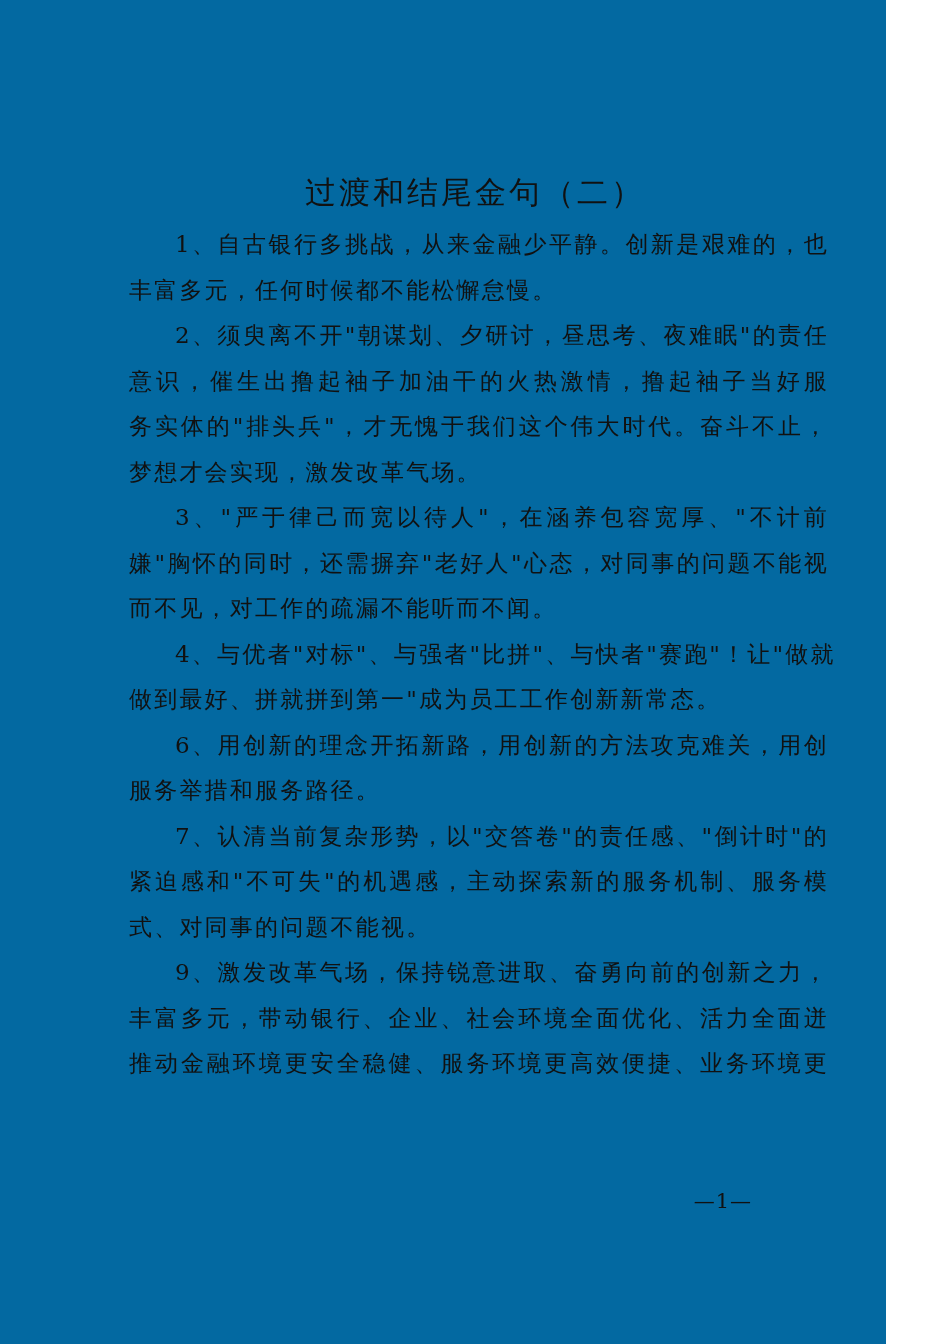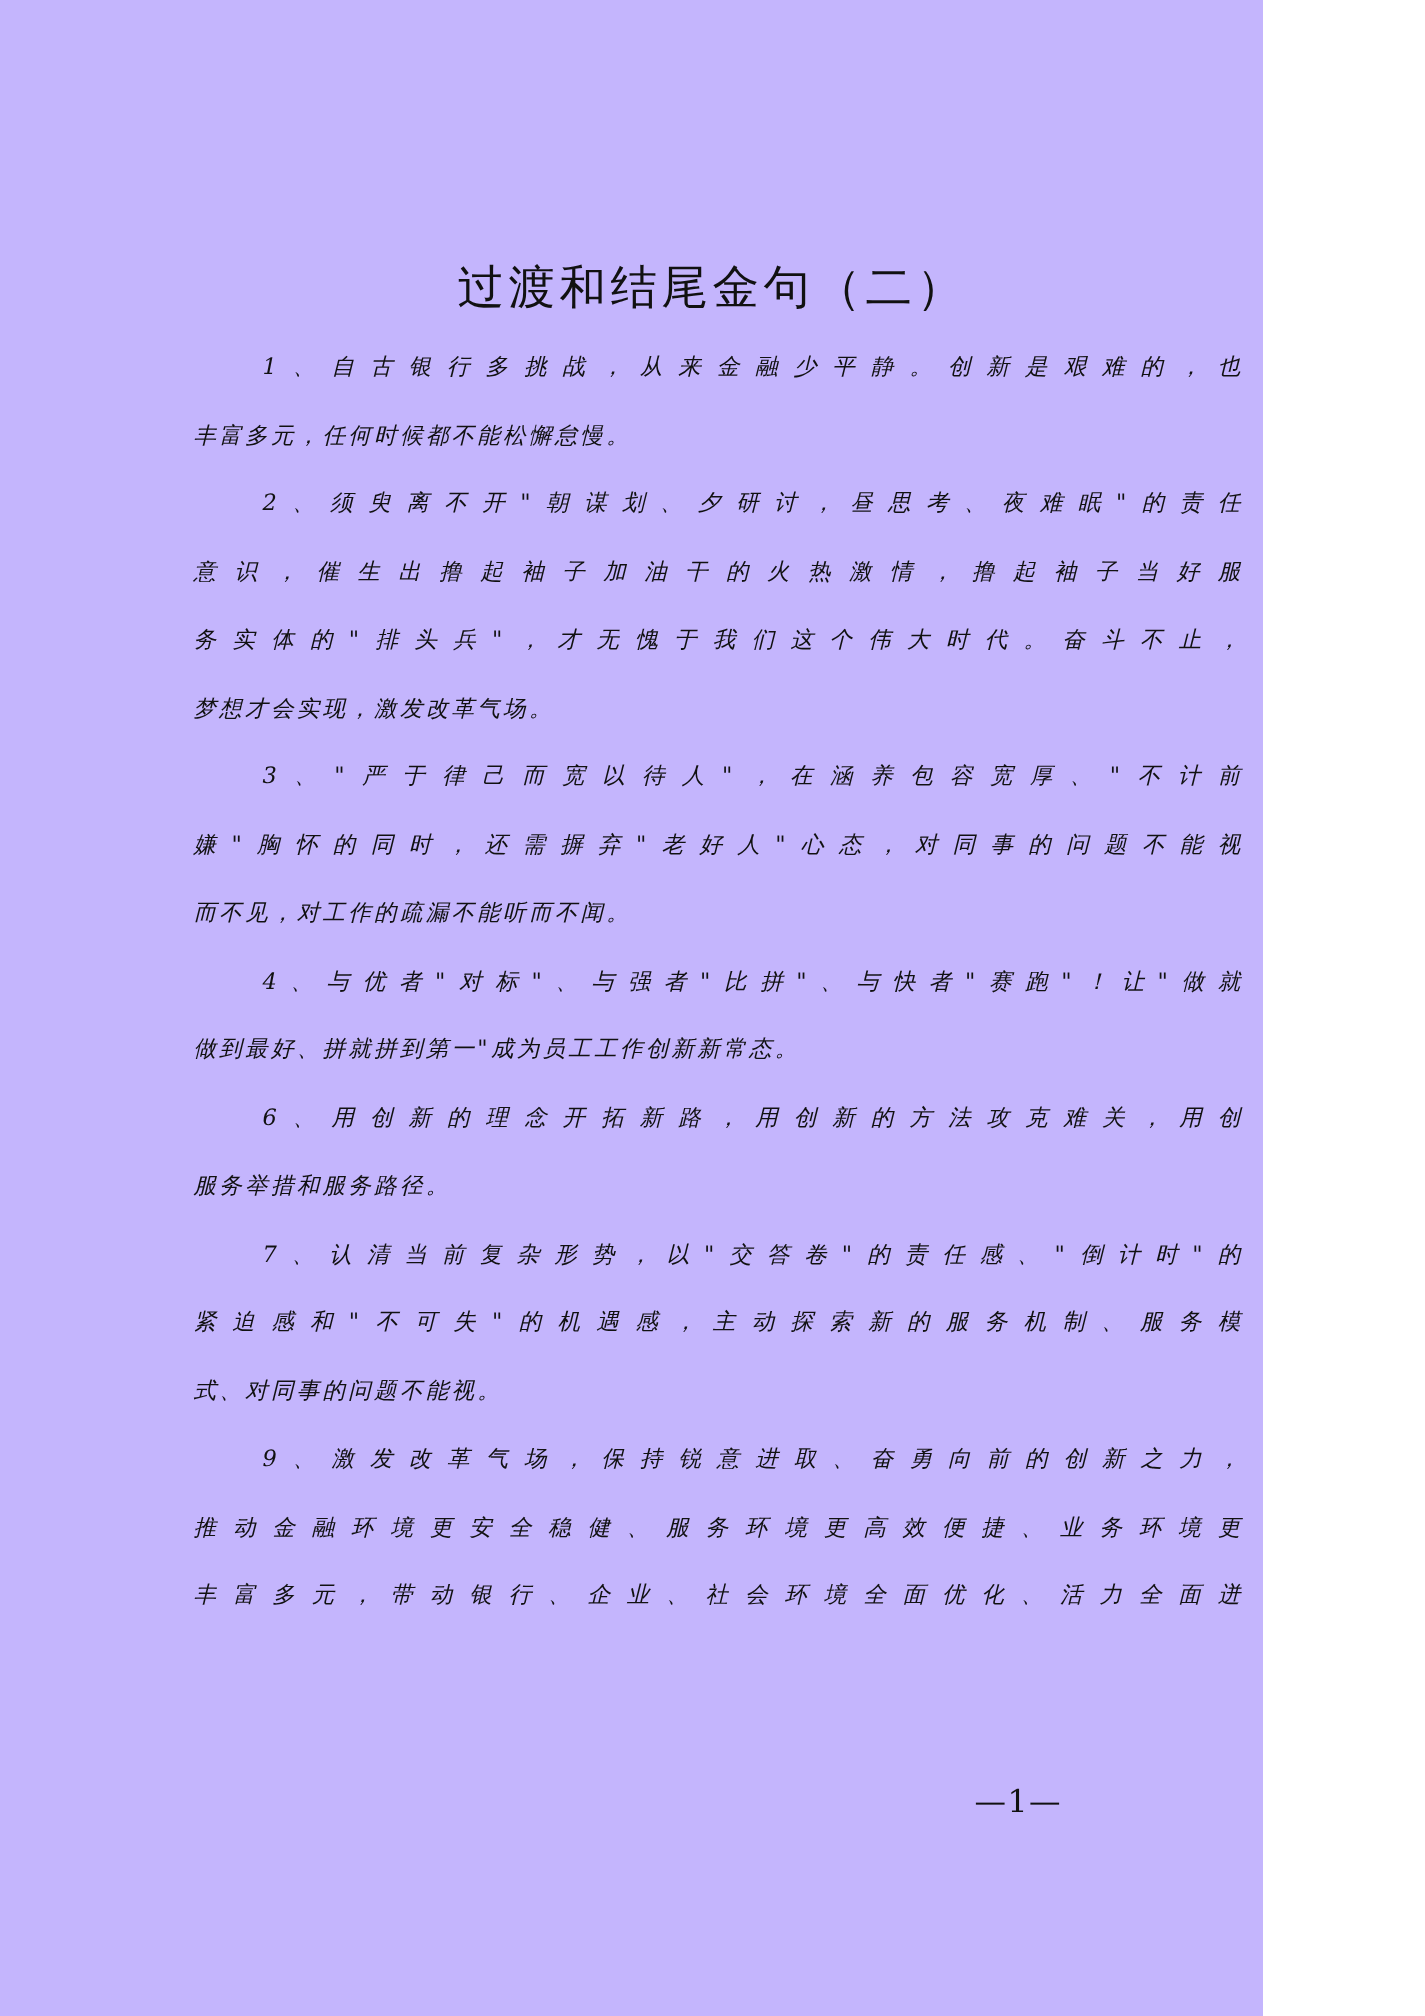--- a/index.html
+++ b/index.html
@@ -14,21 +14,22 @@
       overflow: hidden;
       font-family: "DejaVu Serif", "Liberation Serif", serif;
       color: #111111;
     }
     .page {
       position: absolute;
       left: 0;
       top: 0;
       width: 842px;
       height: 1344px;
-      background: #c4b5fd;
+      background: #0369a1;
+      padding-left: 44px;
     }
     .title {
       position: absolute;
       left: 0;
       width: 950px;
       top: 168px;
       text-align: center;
       font-size: 31px;
       line-height: 48px;
       letter-spacing: 3px;
@@ -37,27 +38,26 @@
     .body {
       position: absolute;
       left: 129px;
       top: 222px;
       width: 700px;
     }
     .line {
       display: block;
       height: 45.5px;
       line-height: 45.5px;
-      font-size: 15px;
+      font-size: 23px;
       white-space: nowrap;
       letter-spacing: 2.2px;
       text-align: justify;
       text-align-last: justify;
       width: 700px;
-      font-style: italic;
     }
     .line.indent {
       padding-left: 46px;
       width: 654px;
     }
     .line.last {
       text-align-last: left;
     }
     .footer {
       position: absolute;
@@ -107,19 +107,19 @@
     </div>
 
     <div>
       <span class="line indent">7、认清当前复杂形势，以"交答卷"的责任感、"倒计时"的</span>
       <span class="line">紧迫感和"不可失"的机遇感，主动探索新的服务机制、服务模</span>
       <span class="line last">式、对同事的问题不能视。</span>
     </div>
 
     <div>
       <span class="line indent">9、激发改革气场，保持锐意进取、奋勇向前的创新之力，</span>
+      <span class="line">丰富多元，带动银行、企业、社会环境全面优化、活力全面迸</span>
       <span class="line">推动金融环境更安全稳健、服务环境更高效便捷、业务环境更</span>
-      <span class="line">丰富多元，带动银行、企业、社会环境全面优化、活力全面迸</span>
     </div>
   </div>
 
   <div class="footer">—1—</div>
 </div>
 
 </body></html>

